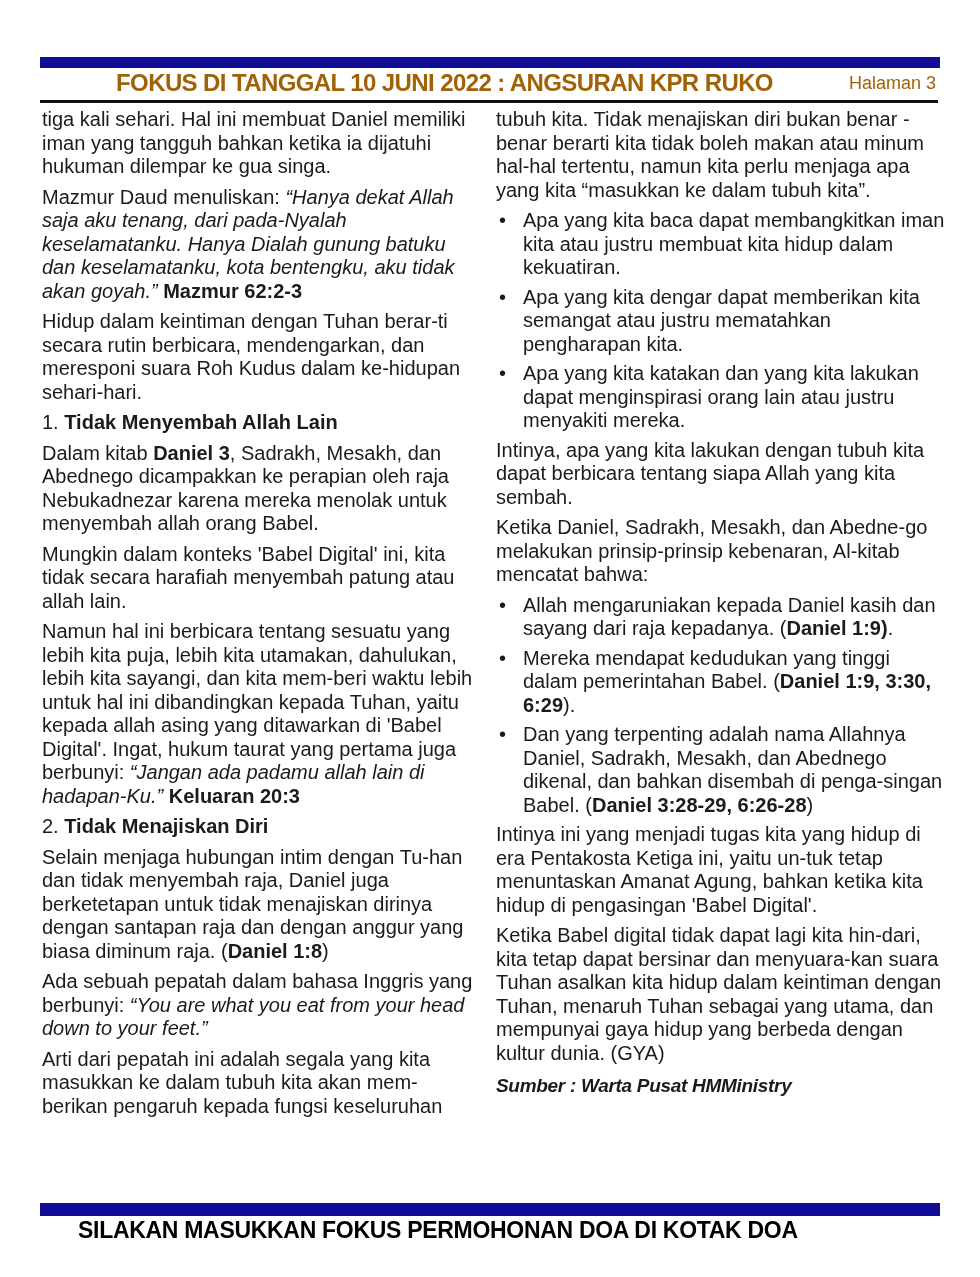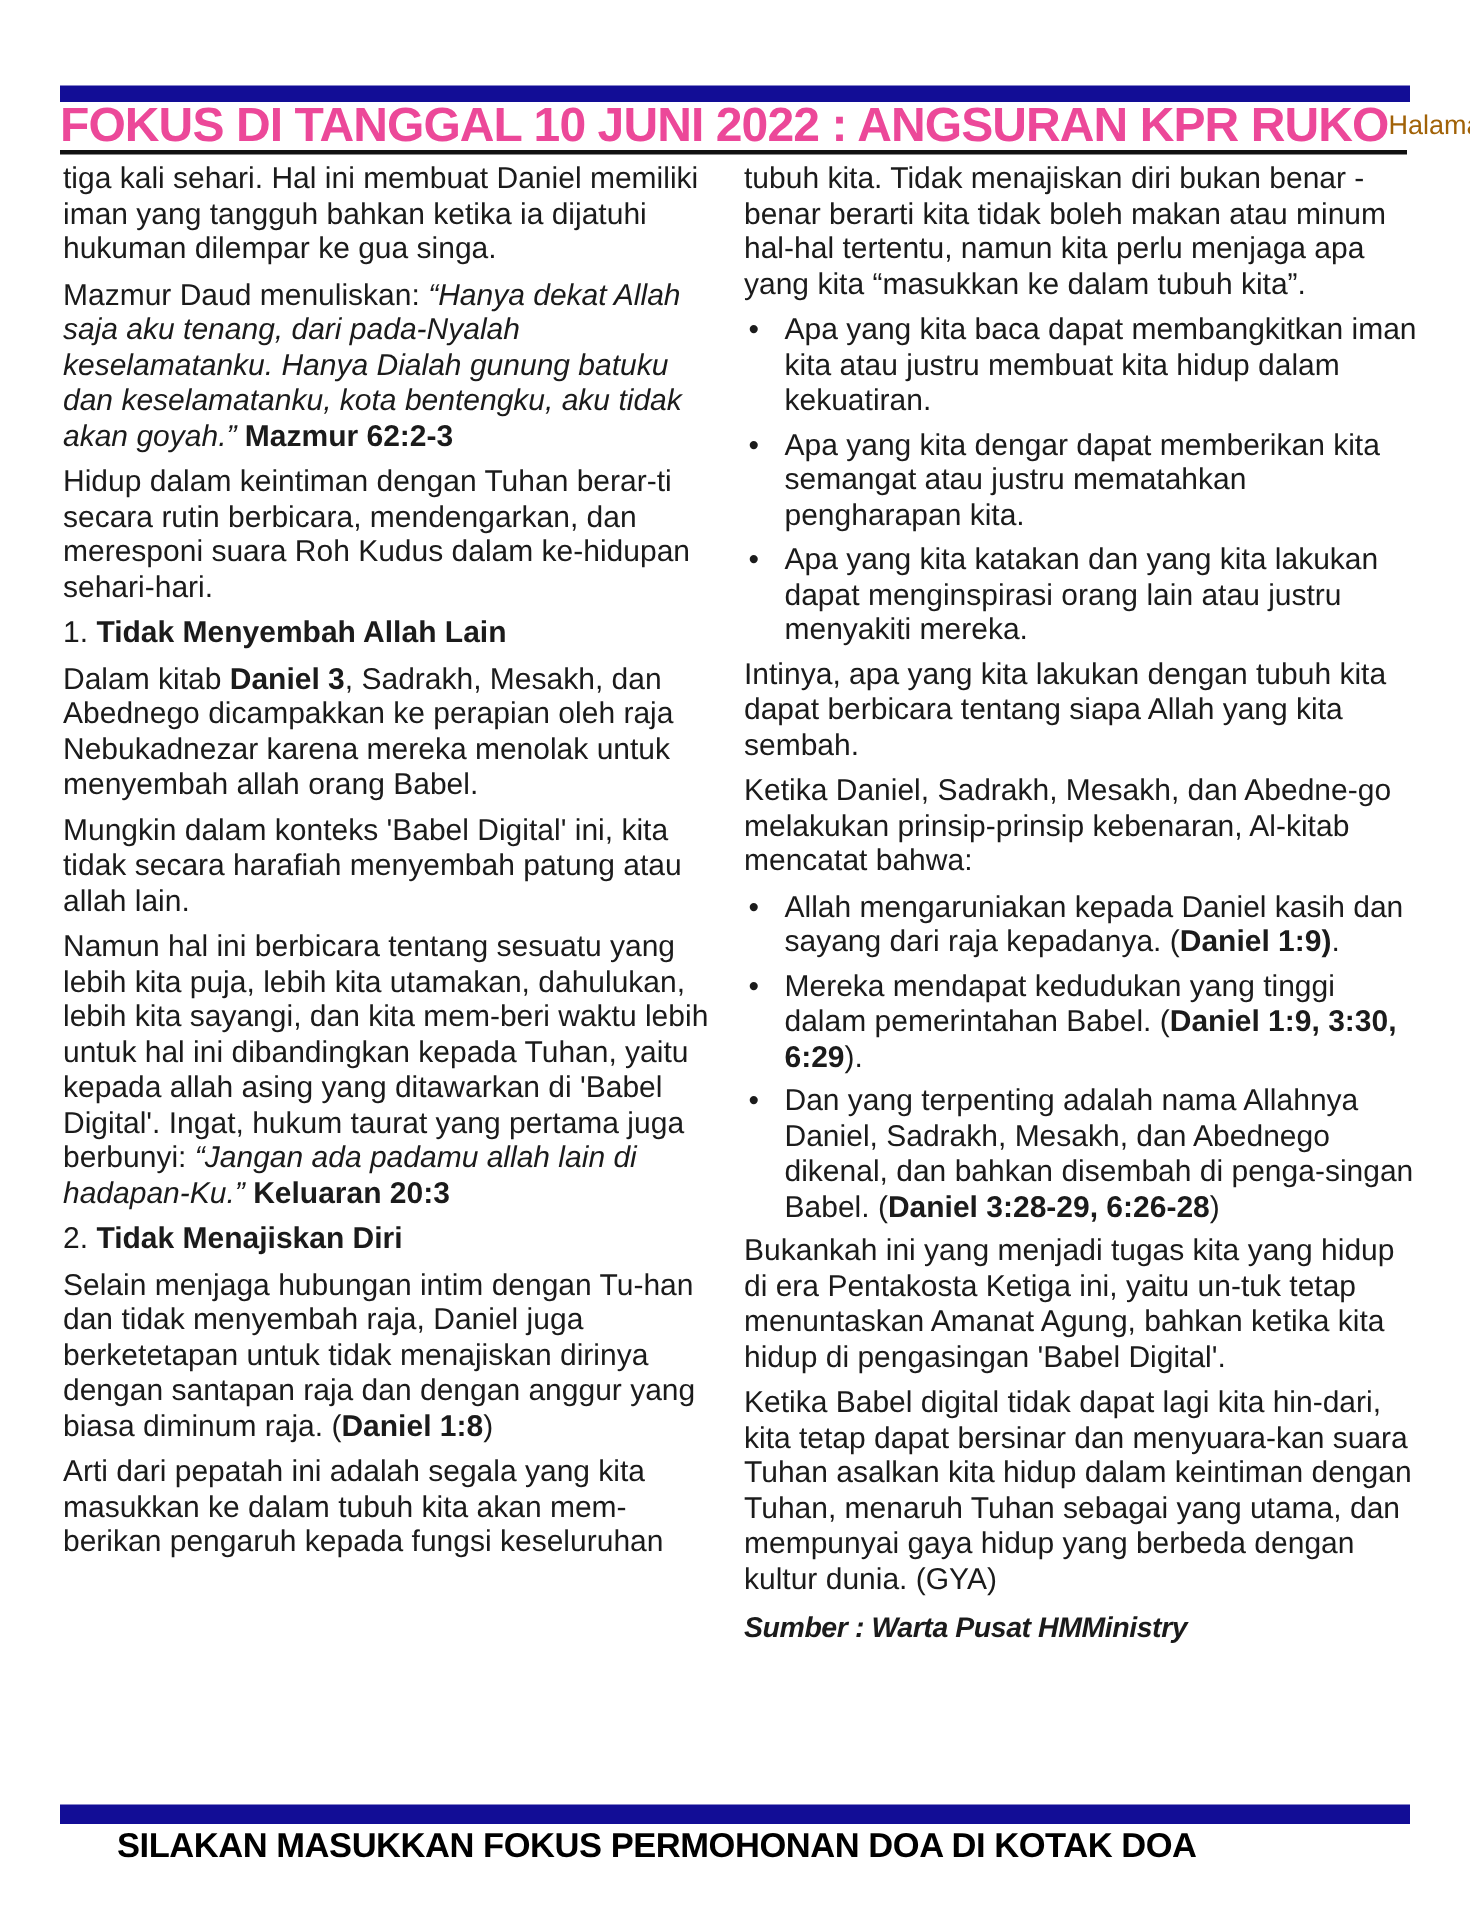--- a/index.html
+++ b/index.html
@@ -6,22 +6,22 @@
   body{width:980px;height:1277px;position:relative;overflow:hidden;
        font-family:"Liberation Sans","DejaVu Sans",sans-serif;color:#1b1b1b;}
   .page{position:absolute;inset:0;background:#fff;}
 
   .accent-bar{position:absolute;left:40px;width:900px;background:#120d96;}
   .top-bar{top:57px;height:11px;}
   .bottom-bar{top:1203px;height:13px;}
 
   .header-row{position:absolute;left:40px;top:66px;width:898px;height:34px;
               display:flex;align-items:center;}
-  .header-title{flex:1;text-align:center;font-weight:bold;font-size:32px;
-                letter-spacing:-0.6px;color:#ec4899;white-space:nowrap;}
+  .header-title{flex:1;text-align:center;font-weight:bold;font-size:24px;
+                letter-spacing:-0.6px;color:#a16207;white-space:nowrap;}
   .page-label{font-size:18px;color:#a16207;padding-right:2px;white-space:nowrap;}
   .header-rule{position:absolute;left:40px;top:100px;width:898px;height:3px;background:#101010;}
 
   .col{position:absolute;top:108px;overflow:hidden;font-size:20px;line-height:23.5px;}
   .col-left{left:42px;width:436px;height:1092px;}
   .col-right{left:496px;width:450px;height:1092px;}
 
   .col p{margin:0 0 7px 0;}
   .col p.heading{margin:2px 0 7px 0;}
   .b{font-weight:bold;}
@@ -52,20 +52,21 @@
   <div class="col col-left" id="col-left">
       <p><span>tiga kali sehari. Hal ini membuat Daniel memiliki iman yang tangguh bahkan ketika ia dijatuhi hukuman dilempar ke gua singa.</span></p>
       <p><span>Mazmur Daud menuliskan:  </span><span class="i">“Hanya dekat Allah saja aku tenang, dari pada-Nyalah keselamatanku. Hanya Dialah gunung batuku dan keselamatanku, kota bentengku, aku tidak akan goyah.” </span><span class="b">Mazmur 62:2-3</span></p>
       <p><span>Hidup dalam keintiman dengan Tuhan berar-ti secara rutin berbicara, mendengarkan, dan meresponi suara Roh Kudus dalam ke-hidupan sehari-hari.</span></p>
       <p class="heading"><span>1. </span><span class="b">Tidak Menyembah Allah Lain</span></p>
       <p><span>Dalam kitab </span><span class="b">Daniel 3</span><span>, Sadrakh, Mesakh, dan Abednego dicampakkan ke perapian oleh raja Nebukadnezar karena mereka menolak untuk menyembah allah orang Babel.</span></p>
       <p><span>Mungkin dalam konteks 'Babel Digital' ini, kita tidak secara harafiah menyembah patung atau allah lain.</span></p>
       <p><span>Namun hal ini berbicara tentang sesuatu yang lebih kita puja, lebih kita utamakan, dahulukan, lebih kita sayangi, dan kita mem-beri waktu lebih untuk hal ini dibandingkan kepada Tuhan, yaitu kepada allah asing yang ditawarkan di 'Babel Digital'. Ingat, hukum taurat yang pertama juga berbunyi: </span><span class="i">“Jangan ada padamu allah lain di hadapan-Ku.” </span><span class="b">Keluaran 20:3</span></p>
       <p class="heading"><span>2. </span><span class="b">Tidak Menajiskan Diri</span></p>
       <p><span>Selain menjaga hubungan intim dengan Tu-han dan tidak menyembah raja, Daniel juga berketetapan untuk tidak menajiskan dirinya dengan santapan raja dan dengan anggur yang biasa diminum raja. (</span><span class="b">Daniel 1:8</span><span>)</span></p>
+      <p><span>Ada sebuah pepatah dalam bahasa Inggris yang berbunyi:  </span><span class="i">“You are what you eat from your head down to your feet.”</span></p>
       <p><span>Arti dari pepatah ini adalah segala yang kita masukkan ke dalam tubuh kita akan mem-berikan pengaruh kepada fungsi keseluruhan</span></p>
     </div>
   <div class="col col-right" id="col-right">
       <p><span>tubuh kita. Tidak menajiskan diri bukan benar -benar berarti kita tidak boleh makan atau minum hal-hal tertentu, namun kita perlu menjaga apa yang kita “masukkan ke dalam tubuh kita”.</span></p>
       <div class="li">
         <span class="bullet">•</span>
         <span class="li-body"><span>Apa yang kita baca dapat membangkitkan iman kita atau justru membuat kita hidup dalam kekuatiran.</span></span>
       </div>
       <div class="li">
         <span class="bullet">•</span>
@@ -82,21 +83,21 @@
         <span class="li-body"><span>Allah mengaruniakan kepada Daniel kasih dan sayang dari raja kepadanya. (</span><span class="b">Daniel 1:9)</span><span>.</span></span>
       </div>
       <div class="li">
         <span class="bullet">•</span>
         <span class="li-body"><span>Mereka mendapat kedudukan yang tinggi dalam pemerintahan Babel. (</span><span class="b">Daniel 1:9, 3:30, 6:29</span><span>).</span></span>
       </div>
       <div class="li">
         <span class="bullet">•</span>
         <span class="li-body"><span>Dan yang terpenting adalah nama Allahnya Daniel, Sadrakh, Mesakh, dan Abednego dikenal, dan bahkan disembah di penga-singan Babel. (</span><span class="b">Daniel 3:28-29, 6:26-28</span><span>)</span></span>
       </div>
-      <p><span>Bukankah ini yang menjadi tugas kita yang hidup di era Pentakosta Ketiga ini, yaitu un-tuk tetap menuntaskan Amanat Agung, bahkan ketika kita hidup di pengasingan 'Babel Digital'.</span></p>
+      <p><span>Intinya ini yang menjadi tugas kita yang hidup di era Pentakosta Ketiga ini, yaitu un-tuk tetap menuntaskan Amanat Agung, bahkan ketika kita hidup di pengasingan 'Babel Digital'.</span></p>
       <p><span>Ketika Babel digital tidak dapat lagi kita hin-dari, kita tetap dapat bersinar dan menyuara-kan suara Tuhan asalkan kita hidup dalam keintiman dengan Tuhan, menaruh Tuhan sebagai yang utama, dan mempunyai gaya hidup yang berbeda dengan kultur dunia. (GYA)</span></p>
       <p class="source-line"><span class="b i">Sumber : Warta Pusat  HMMinistry</span></p>
     </div>
 
   <div class="accent-bar bottom-bar" style="background: rgb(18, 13, 150);"></div>
 
   <div class="footer-text">SILAKAN MASUKKAN FOKUS PERMOHONAN DOA DI KOTAK DOA</div>
 
 </div>
 

